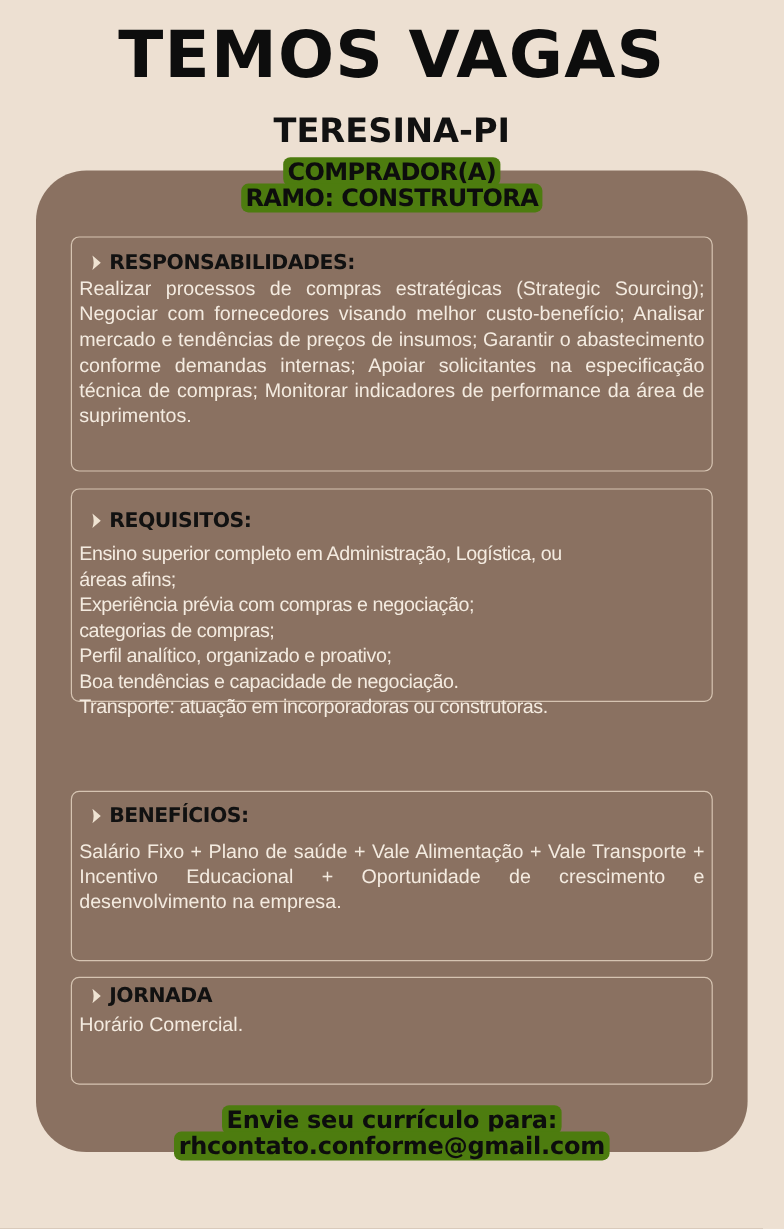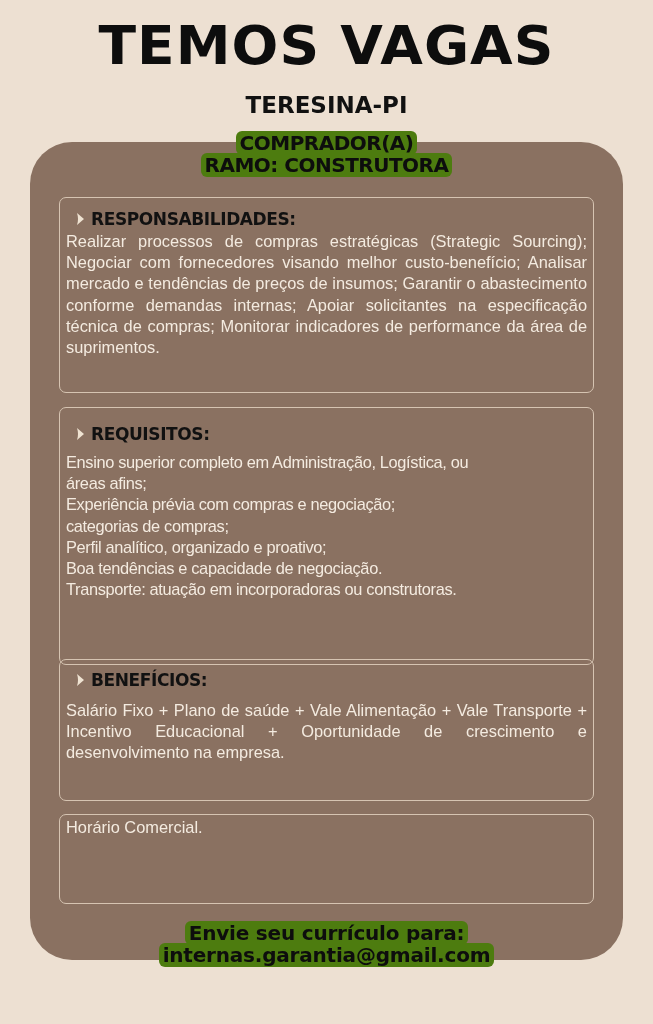--- a/index.html
+++ b/index.html
@@ -17,21 +17,21 @@
     font-size: 54px;
     letter-spacing: 1px;
     color: #0d0d0d;
     transform: scaleX(1.02);
   }
   .city {
     position: absolute; left: 0; right: 0; top: 92px;
     text-align: center;
     font-family: "DejaVu Sans", sans-serif;
     font-weight: bold;
-    font-size: 23px;
+    font-size: 28px;
     color: #111;
   }
   .card {
     position: absolute; left: 30px; top: 142px;
     width: 593px; height: 818px;
     background: #8a7161;
     border-radius: 42px;
   }
   .hl-wrap {
     position: absolute; left: 0; right: 0;
@@ -79,21 +79,21 @@
   .sec-body {
     color: #f4ebe0;
     font-size: 16.4px;
     line-height: 21.2px;
     padding: 0 6px 0 6px;
   }
   .justify { text-align: justify; text-align-last: left; }
   .list-line { display: block; white-space: nowrap; letter-spacing: -0.35px; }
 
   #sec-resp { top: 197px; height: 196px; }
-  #sec-req  { top: 407px; height: 258px; }
+  #sec-req  { top: 407px; height: 178px; }
   #sec-req .sec-head { margin-top: 14px; }
   #sec-req .sec-body { margin-top: 6px; }
   #sec-ben  { top: 659px; height: 142px; }
   #sec-ben .sec-head { margin-top: 8px; }
   #sec-ben .sec-body { margin-top: 8px; }
   #sec-jor  { top: 814px; height: 90px; }
   #sec-jor .sec-head { margin-top: 3px; }
   #sec-jor .sec-body { margin-top: 2px; }
 </style>
 </head>
@@ -141,19 +141,25 @@
   <div class="sec-head">
     <svg class="chev" viewBox="0 0 9 14">
         <path d="M1 1 L8 7 L1 13 Q3 7 1 1 Z" fill="#efe3d2"></path>
       </svg>
     <span class="sec-title">BENEFÍCIOS:</span>
   </div>
   <p class="sec-body justify">Salário Fixo + Plano de saúde + Vale Alimentação + Vale Transporte + Incentivo Educacional + Oportunidade de crescimento e desenvolvimento na empresa.</p>
 </section>
 
 <section class="section" id="sec-jor">
+  <div class="sec-head">
+    <svg class="chev" viewBox="0 0 9 14">
+        <path d="M1 1 L8 7 L1 13 Q3 7 1 1 Z" fill="#efe3d2"></path>
+      </svg>
+    <span class="sec-title">JORNADA</span>
+  </div>
   <p class="sec-body">Horário Comercial.</p>
 </section>
 
 <div class="hl-wrap contact-wrap">
   <span class="hl-line">Envie seu currículo para:</span>
-  <span class="hl-line">internas.garantia@gmail.com</span>
+  <span class="hl-line">rhcontato.conforme@gmail.com</span>
 </div>
 
 </body></html>

